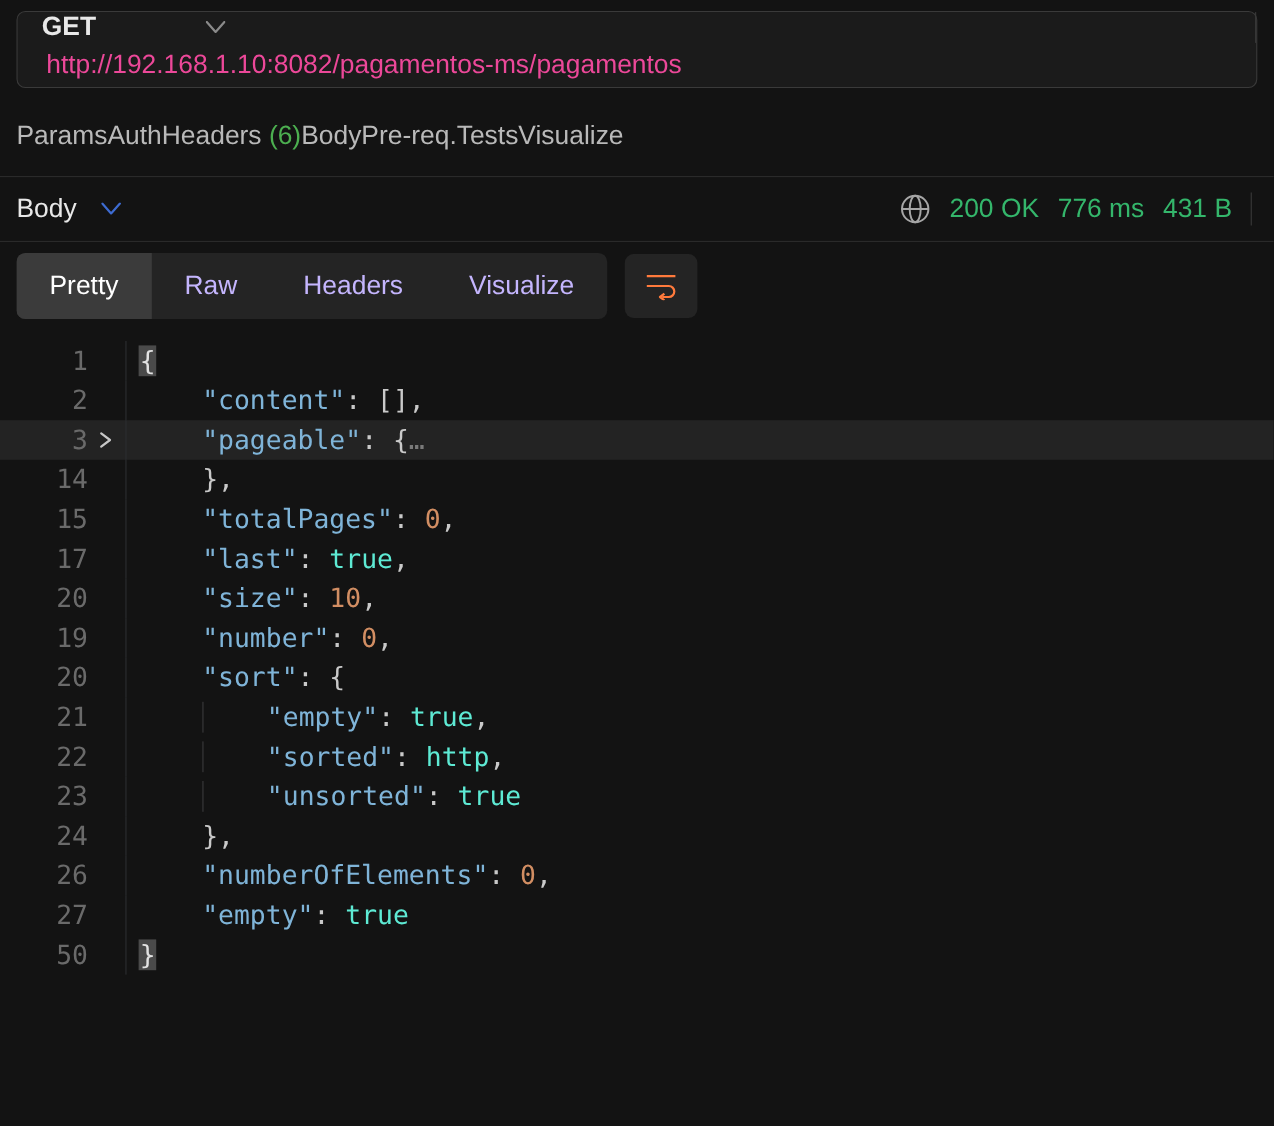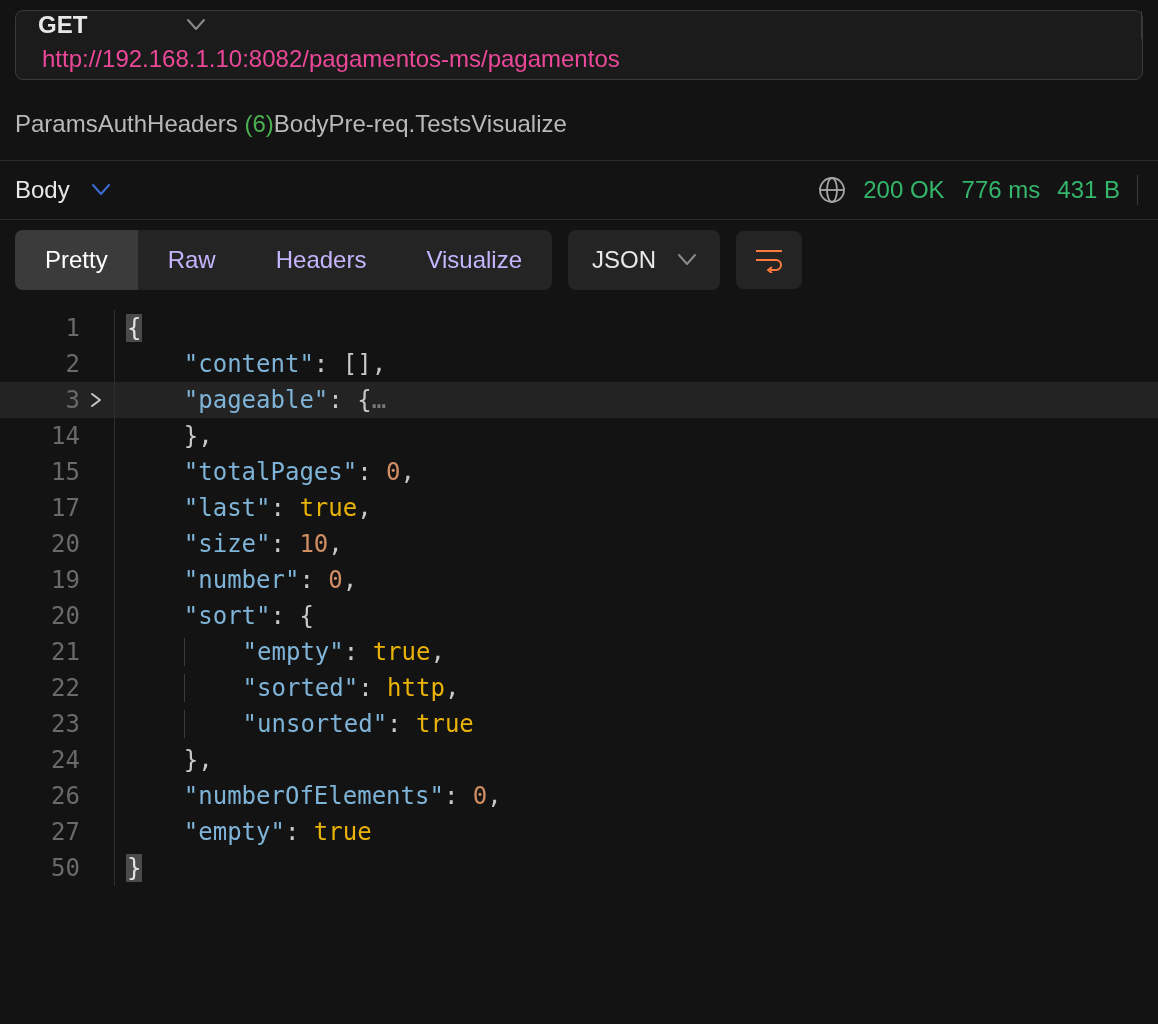--- a/index.html
+++ b/index.html
@@ -137,21 +137,21 @@
   .gut {
     width: 12px;
     border-left: 1px solid #2c2e31;
     flex-shrink: 0;
     align-self: stretch;
   }
   .code { white-space: pre; }
   .tok-key { color: #7fb4d8; }
   .tok-pun { color: #c9c9c9; }
   .tok-num { color: #d28e63; }
-  .tok-bool { color: #eab308; }
+  .tok-bool { color: #5eead4; }
   .tok-curl { color: #c9c9c9; }
   .tok-sel { background: #4a4a4a; color: #e2e2e2; padding: 0 1px;}
   .tok-ellip { color: #7a7a7a; }
   .guide1 { border-left: 1px solid #3a3b3d; }
   svg { display: block; }
 </style>
 </head>
 <body>
 
 <div class="request-bar">
@@ -207,28 +207,20 @@
 
 <div class="divider"></div>
 
 <div class="tools-row">
   <div class="view-tabs">
     <div class="view-tab active">Pretty</div>
     <div class="view-tab">Raw</div>
     <div class="view-tab">Headers</div>
     <div class="view-tab">Visualize</div>
   </div>
-  <div class="lang-select">
-    <span>JSON</span>
-    <span class="chev">
-      <svg width="18" height="12" viewBox="0 0 18 12">
-          <path d="M1 1 L9 10 L17 1" stroke="currentColor" stroke-width="2" fill="none" stroke-linecap="round" stroke-linejoin="round"></path>
-        </svg>
-    </span>
-  </div>
   <div class="wrap-btn">
     <span>
       <svg width="30" height="26" viewBox="0 0 30 26">
           <line x1="2" y1="4" x2="28" y2="4" stroke="currentColor" stroke-width="2"></line>
           <path d="M2 13 H22 a5 5 0 0 1 0 10 H16" stroke="currentColor" stroke-width="2" fill="none"></path>
           <path d="M18 20 L14 23 L18 26" stroke="currentColor" stroke-width="2" fill="none" stroke-linejoin="round"></path>
         </svg>
     </span>
   </div>
 </div>

